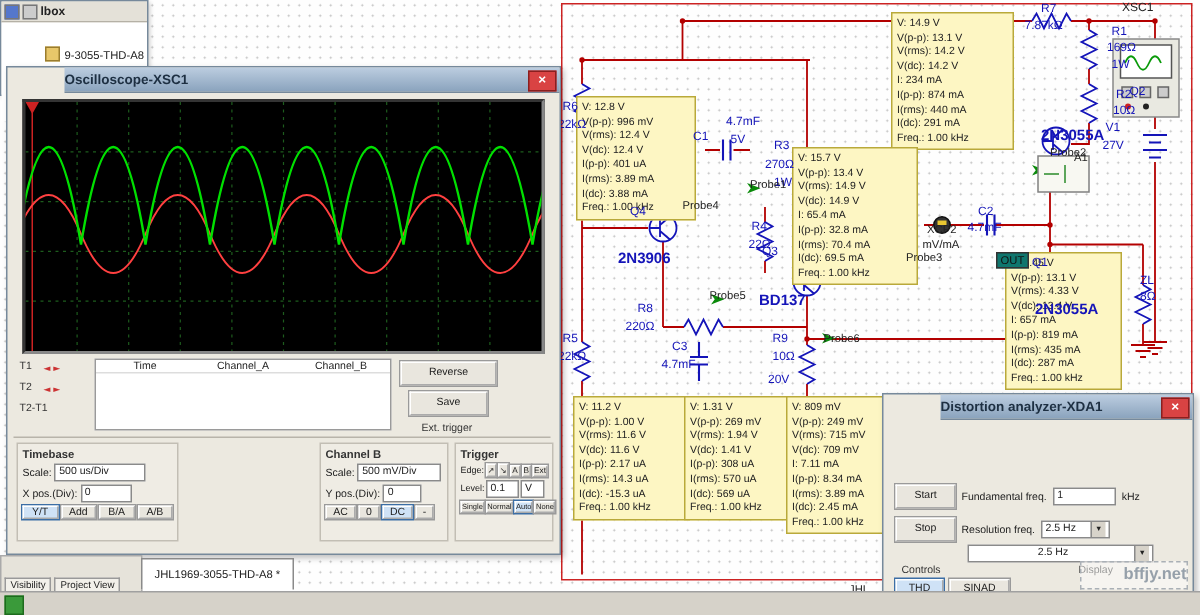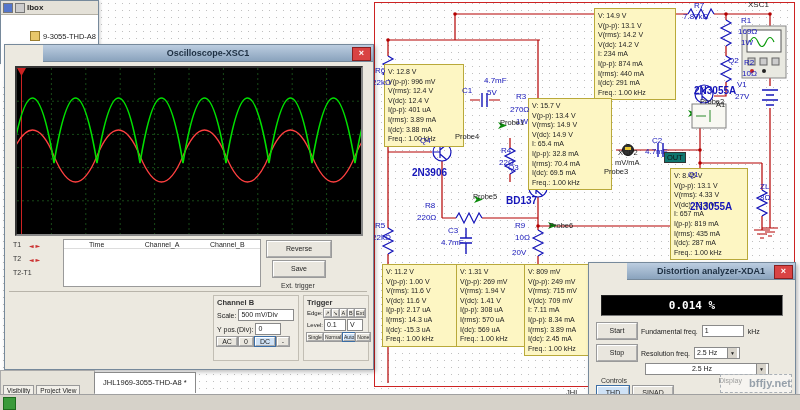--- a/index.html
+++ b/index.html
@@ -13,26 +13,26 @@
   .circuit-svg{left:370px;top:0;width:430px;height:392px;z-index:1;}
   
   #circuit-labels{left:0;top:0;width:800px;height:394px;z-index:3;pointer-events:none;}
   .clabel{position:absolute;font-size:8px;line-height:9px;white-space:nowrap;pointer-events:auto;}
   .clabel.blue{color:#1414b8;}
   .clabel.big{color:#1414b8;font-weight:bold;font-size:10px;}
   .clabel.black{color:#222;font-size:7.5px;}
   #probe-boxes{left:0;top:0;width:800px;height:394px;z-index:2;}
   .probe-box{position:absolute;background:#fdf6c3;border:1px solid #b9a93a;
     font-size:7px;line-height:9.6px;padding:2px 3px;color:#222;white-space:nowrap;}
-  .out-box{left:664px;top:152px;background:#0f766e;border:1px solid #333;font-size:7.5px;
+  .out-box{left:664px;top:168px;background:#0f766e;border:1px solid #333;font-size:7.5px;
     padding:0 2px;z-index:3;color:#111;}
   
   .win{position:absolute;background:#ece9e0;border:1px solid #76899b;box-shadow:2px 2px 4px rgba(0,0,0,.25);}
   .titlebar{height:16px;background:linear-gradient(#bccde0,#8aa3bd);border-bottom:1px solid #76899b;
-    display:flex;align-items:center;justify-content:center;position:relative;margin-left:38px;}
+    display:flex;align-items:center;position:relative;margin-left:38px;}
   .titlebar .title{font-size:9px;font-weight:bold;color:#1d2f42;}
   .closebtn{position:absolute;right:2px;top:2px;width:17px;height:12px;background:#d94343;color:#fff;
     border:1px solid #8a1f1f;font-size:9px;line-height:11px;text-align:center;font-weight:bold;}
   
   .scope{left:4px;top:44px;width:368px;height:324px;z-index:5;}
   .scope-screen{position:absolute;left:10px;top:21px;width:344px;height:166px;background:#000;
     border:2px inset #888;}
   .readout-label{position:absolute;font-size:7px;color:#333;}
   .arrowpair{font-family:"DejaVu Sans",sans-serif;color:#cc3333;font-size:6px;}
   .readout-panel{position:absolute;left:58px;top:194px;width:196px;height:46px;background:#fff;
@@ -268,21 +268,21 @@
     </div>
   </div>
 <div class="abs" id="circuit-labels">
     <span class="clabel blue" style="left: 694px; top: 1px;">R7</span>
     <span class="clabel blue" style="left: 683px; top: 12px;">7.87kΩ</span>
     <span class="clabel blue" style="left: 741px; top: 16px;">R1</span>
     <span class="clabel blue" style="left: 738px; top: 27px;">169Ω</span>
     <span class="clabel blue" style="left: 741px; top: 38px;">1W</span>
     <span class="clabel blue" style="left: 744px; top: 58px;">R2</span>
     <span class="clabel blue" style="left: 742px; top: 69px;">10Ω</span>
-    <span class="clabel blue" style="left: 728px; top: 56px;">Q2</span>
+    <span class="clabel blue" style="left: 728px; top: 56px; padding-left: 25px;">Q2</span>
     <span class="clabel big" style="left: 694px; top: 86px;">2N3055A</span>
     <span class="clabel black" style="left: 700px; top: 97px;">Probe2</span>
     <span class="clabel black" style="left: 716px; top: 100px;">A1</span>
     <span class="clabel blue" style="left: 737px; top: 80px;">V1</span>
     <span class="clabel blue" style="left: 735px; top: 92px;">27V</span>
     <span class="clabel blue" style="left: 652px; top: 136px;">C2</span>
     <span class="clabel blue" style="left: 645px; top: 147px;">4.7mF</span>
     <span class="clabel black" style="left: 618px; top: 148px;">XCP2</span>
     <span class="clabel black" style="left: 615px; top: 158px;">mV/mA</span>
     <span class="clabel blue" style="left: 688px; top: 170px;">Q1</span>
@@ -376,20 +376,37 @@
       <span>Time</span>
       <span>Channel_A</span>
       <span>Channel_B</span>
     </div>
   </div>
   <span class="btn" style="position:absolute;left:262px;top:196px;width:62px;height:14px;line-height:13px;">Reverse</span>
   <span class="btn" style="position:absolute;left:268px;top:216px;width:50px;height:14px;line-height:13px;">Save</span>
   <span class="readout-label" style="left:276px;top:237px;">Ext. trigger</span>
   <div class="scope-sep"></div>
 
+  <div class="grp" style="left:6px;width:108px;">
+    <div class="grp-title">Timebase</div>
+    <div class="row">
+        <span class="lbl">Scale:</span>
+      <span class="field" style="width:55px;">500 us/Div</span>
+      </div>
+    <div class="row">
+        <span class="lbl">X pos.(Div):</span>
+      <span class="field" style="width:28px;">0</span>
+      </div>
+    <div class="row">
+      <span class="btn active" style="width:22px;">Y/T</span>
+      <span class="btn" style="width:22px;">Add</span>
+      <span class="btn" style="width:22px;">B/A</span>
+      <span class="btn" style="width:22px;">A/B</span>
+    </div>
+  </div>
 
 
   <div class="grp" style="left:208px;width:86px;">
     <div class="grp-title">Channel B</div>
     <div class="row">
         <span class="lbl">Scale:</span>
       <span class="field" style="width:50px;">500 mV/Div</span>
       </div>
     <div class="row">
         <span class="lbl">Y pos.(Div):</span>
@@ -425,21 +442,20 @@
       <span class="btn" style="width:13px;font-size:5px;">None</span>
     </div>
   </div>
 </div>
 
 <div class="win xda">
   <div class="titlebar">
     <span class="title">Distortion analyzer-XDA1</span>
     <span class="closebtn">×</span>
   </div>
-  <div class="lcd">0.014 %</div>
   <div class="rowline" style="top:60px;">
     <span class="btn pushbtn">Start</span>
     <span>Fundamental freq.</span>
     <span class="field" style="width:36px;">1</span>
     <span>kHz</span>
   </div>
   <div class="rowline" style="top:82px;">
     <span class="btn pushbtn">Stop</span>
     <span>Resolution freq.</span>
     <span class="field" style="width:40px;display:flex;">

